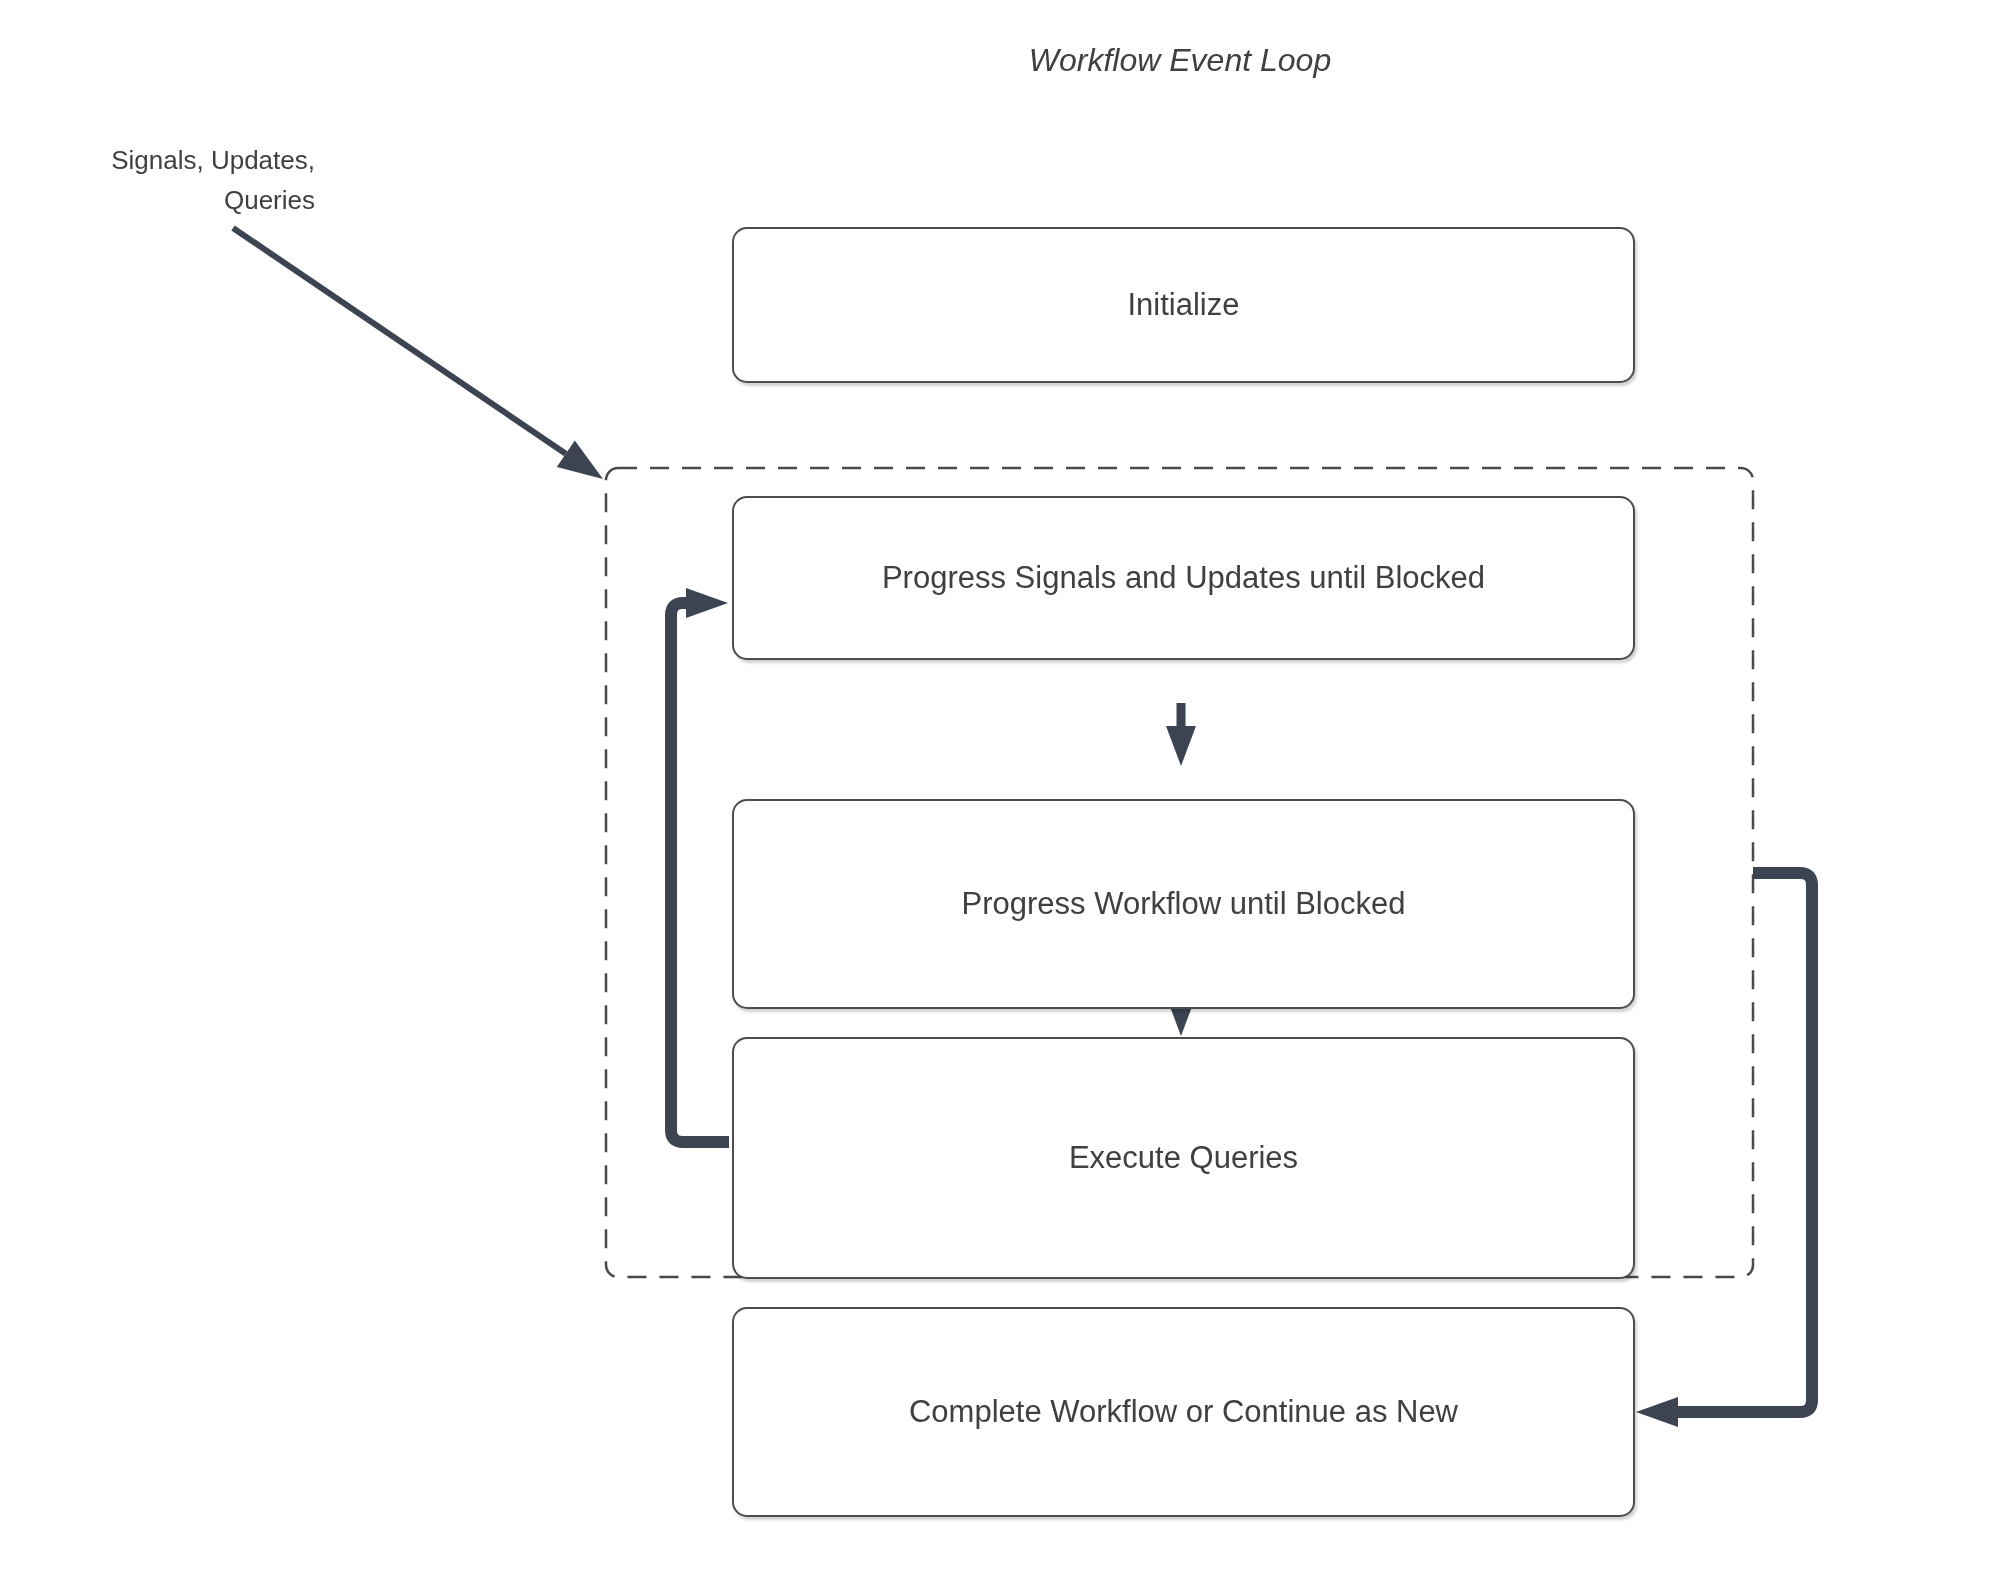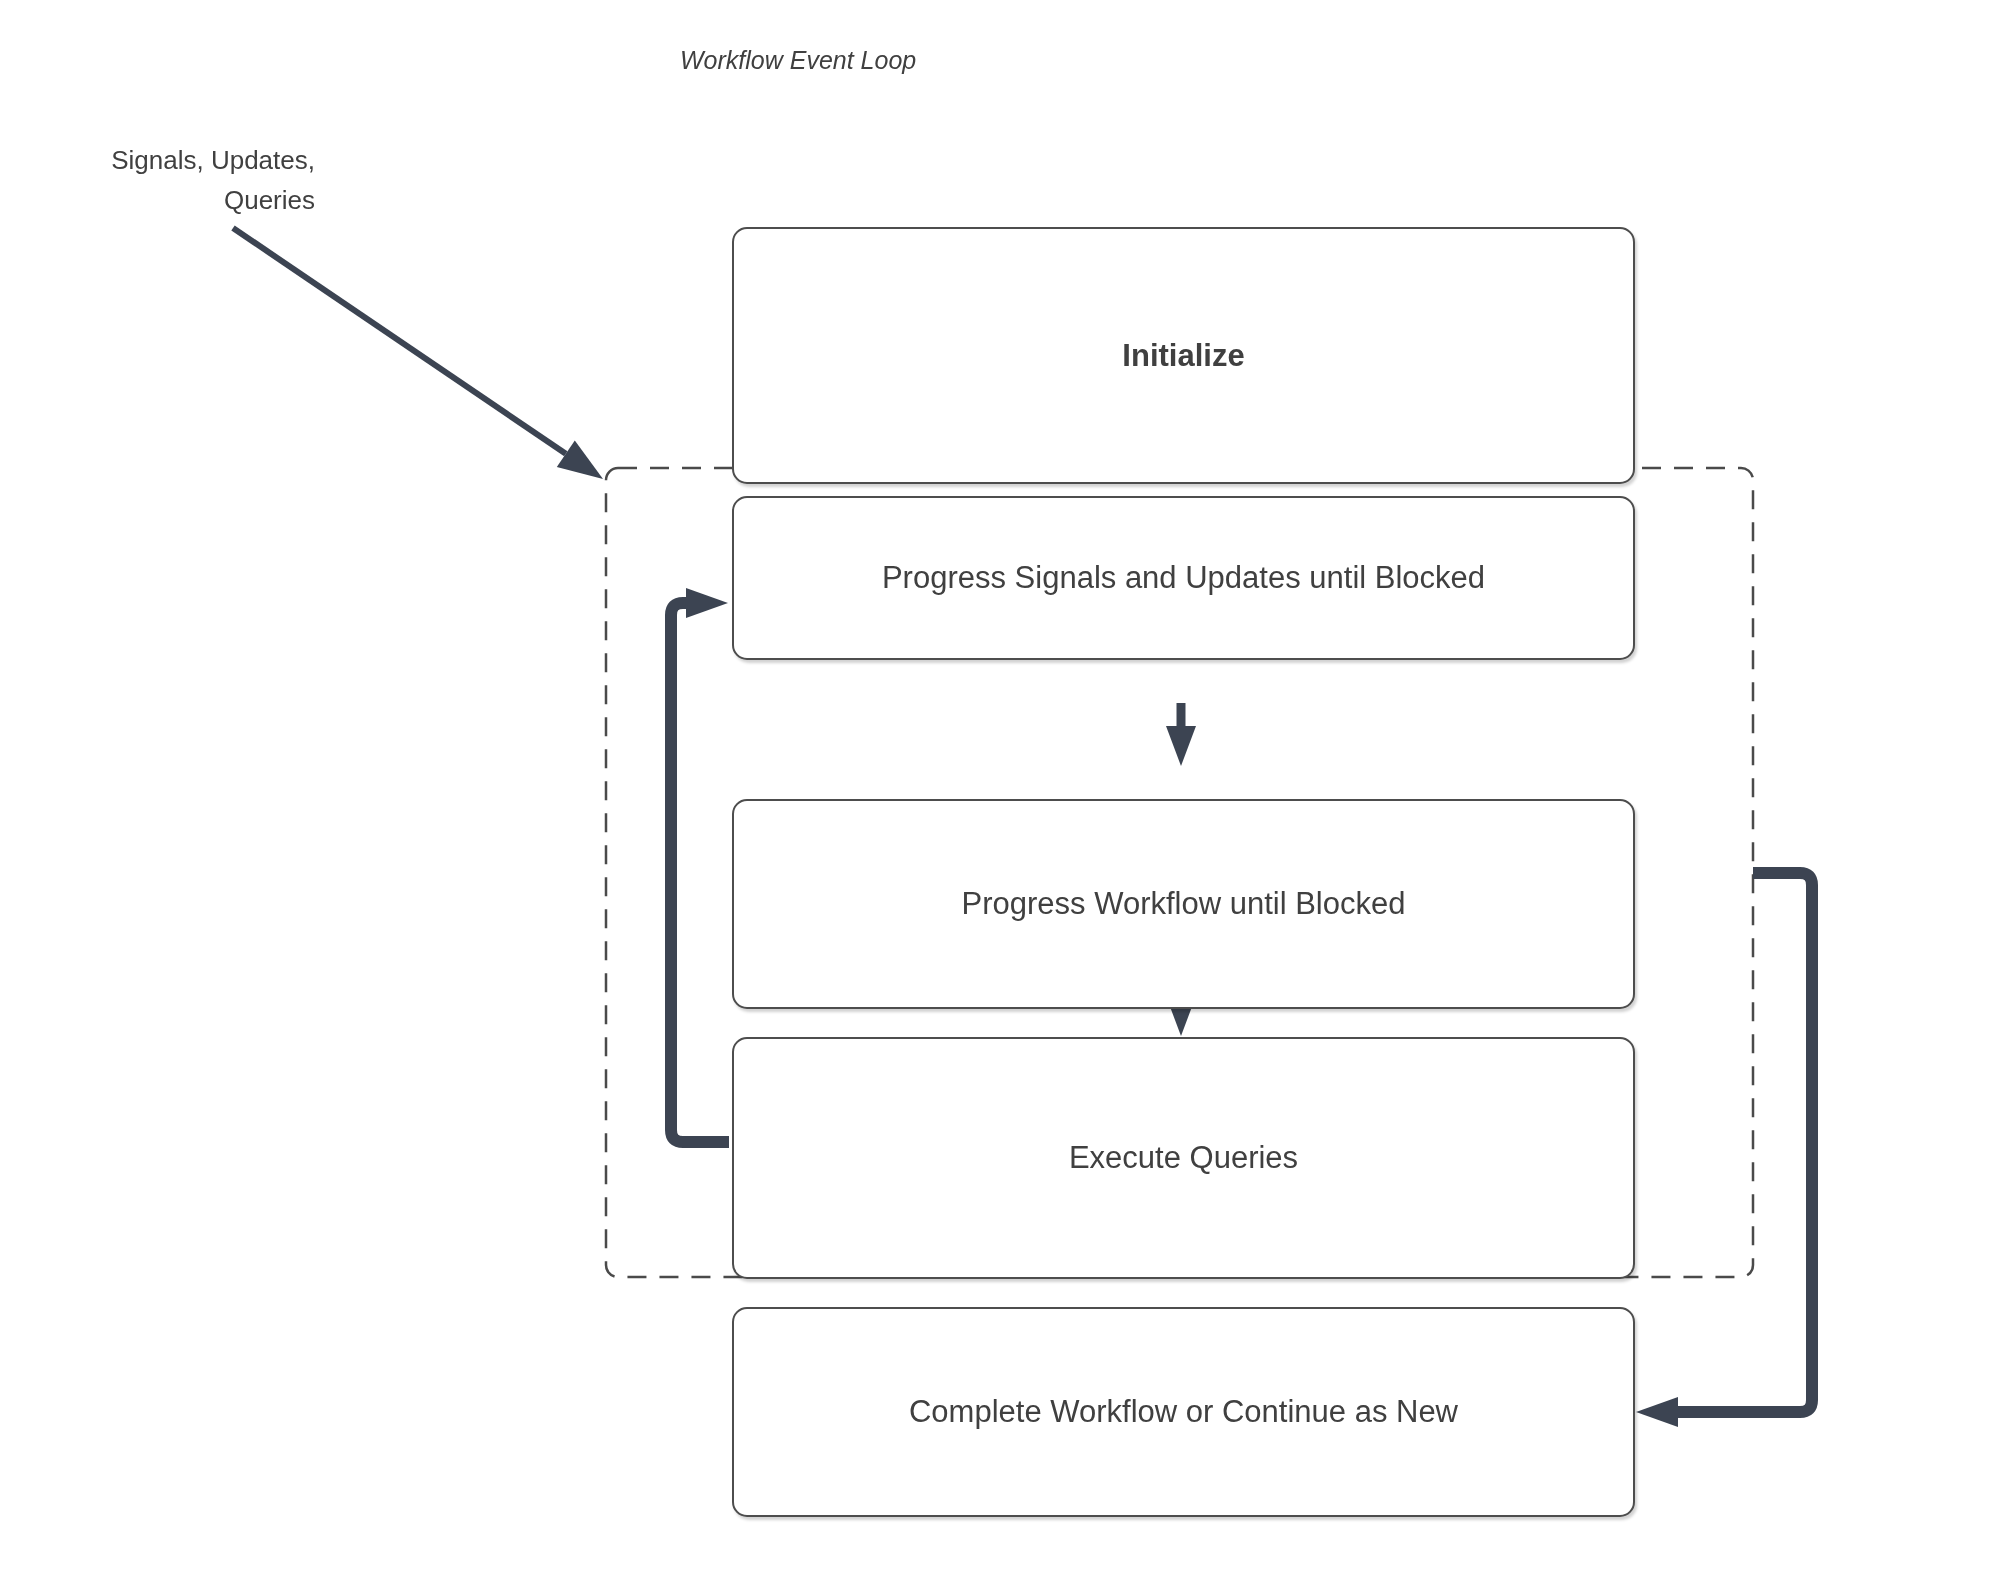--- a/index.html
+++ b/index.html
@@ -14,22 +14,22 @@
     background: var(--background, #ffffff);
     font-family: "Liberation Sans", sans-serif;
     color: var(--text, #404040);
     overflow: hidden;
   }
   .diagram-title {
     position: absolute;
     left: 680px;
     top: 36px;
     width: 1000px;
-    text-align: left;
-    font-size: 25px;
+    text-align: center;
+    font-size: 32px;
     font-style: italic;
     line-height: 48px;
     color: var(--text, #404040);
   }
   .side-label {
     position: absolute;
     left: 15px;
     top: 140px;
     width: 300px;
     text-align: right;
@@ -70,21 +70,21 @@
     background: #ffffff;
     box-shadow: 2px 3px 3px rgba(0,0,0,0.18);
     display: flex;
     align-items: center;
     justify-content: center;
     text-align: center;
     font-size: 31px;
     color: var(--text, #404040);
     padding: 0 30px;
   }
-  .n-initialize { top: 227px;  height: 257px; font-weight: bold; }
+  .n-initialize { top: 227px;  height: 156px; }
   .n-signals    { top: 496px;  height: 164px; }
   .n-workflow   { top: 799px;  height: 210px; }
   .n-queries    { top: 1037px; height: 242px; }
   .n-complete   { top: 1307px; height: 210px; }
 </style>
 </head>
 <body>
 
 <div class="canvas">
 

